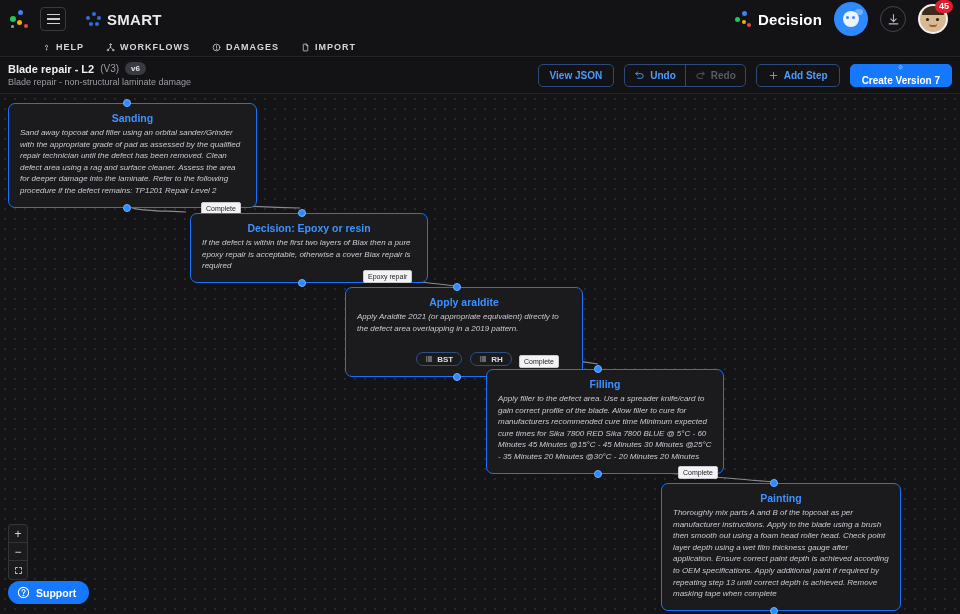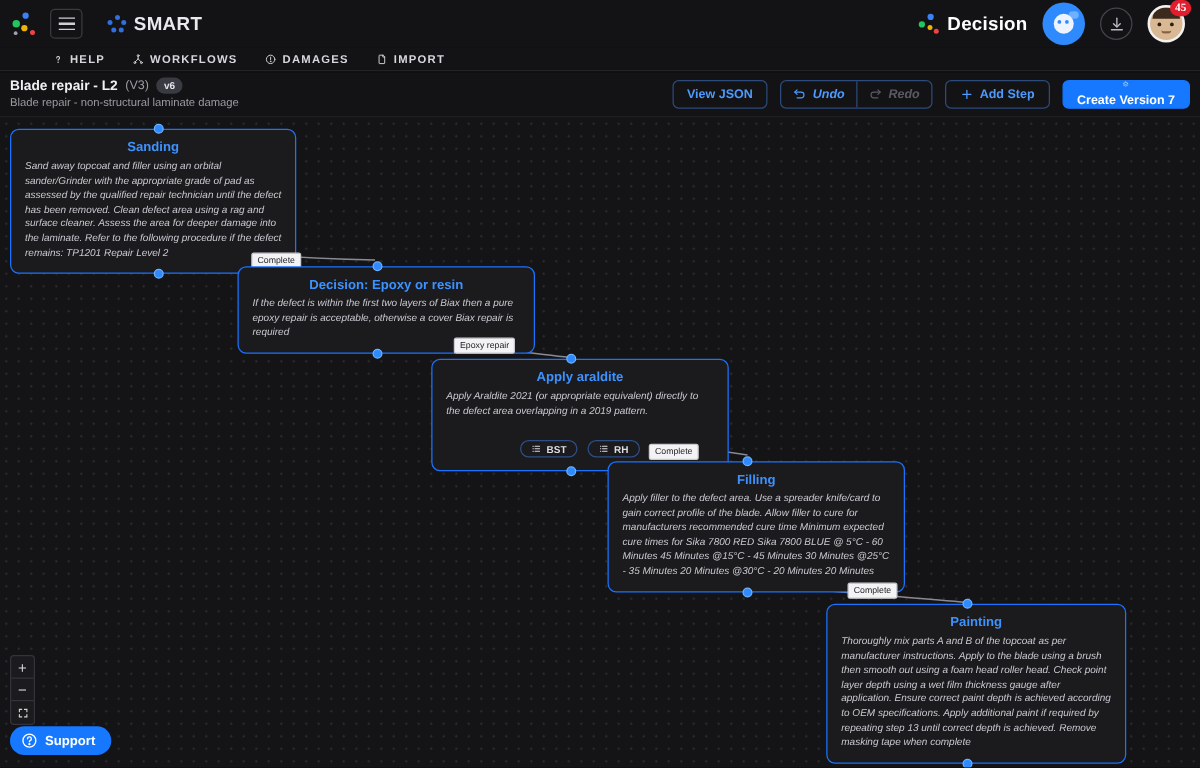--- a/index.html
+++ b/index.html
@@ -77,21 +77,21 @@
     width: 30px; height: 30px; border-radius: 50%; background: #d9b894;
     border: 2px solid #f2f2f2; overflow: hidden; position: relative;
   }
   .avatar .hair { position: absolute; left: 2px; top: 0; width: 22px; height: 9px; background: #3c2a1e; border-radius: 11px 11px 0 0; }
   .avatar .eye { position: absolute; width: 3px; height: 3px; background: #2a1d14; border-radius: 50%; top: 12px; }
   .avatar .eye.l { left: 6px; } .avatar .eye.r { left: 16px; }
   .avatar .mouth { position: absolute; left: 9px; top: 18px; width: 8px; height: 3px; border-bottom: 2px solid #8b5f42; border-radius: 0 0 6px 6px; }
   .badge-count {
     position: absolute; top: -4px; right: -5px; background: #e11d2e; color: #fff;
     font-size: 9px; font-weight: 700; border-radius: 9px; padding: 1px 4px; line-height: 11px;
-    min-width: 16px; text-align: center; font-family: Liberation Serif, serif;
+    min-width: 16px; text-align: center;
   }
 
   
   .navrow {
     position: absolute; top: 38px; left: 0; width: 960px; height: 19px;
     background: #131316; display: flex; align-items: center; gap: 22px; padding-left: 42px;
     border-bottom: 1px solid #232327;
   }
   .navitem {
     display: flex; align-items: center; gap: 5px; cursor: pointer;
@@ -118,21 +118,20 @@
     height: 23px; border: 1px solid #2c4a7a; border-radius: 5px; background: transparent;
     color: #4d9bff; font-size: 10px; font-weight: 700; padding: 0 11px;
     display: flex; align-items: center; gap: 5px; cursor: pointer;
     font-family: "Liberation Sans", sans-serif;
   }
   .btn-group { display: flex; height: 23px; border: 1px solid #2c4a7a; border-radius: 5px; overflow: hidden; }
   .btn-group .gbtn {
     background: transparent; border: none; color: #4d9bff; font-size: 10px; font-weight: 700;
     padding: 0 9px; display: flex; align-items: center; gap: 5px; cursor: pointer;
     font-family: "Liberation Sans", sans-serif;
-    font-style: italic;
   }
   .btn-group .gbtn.disabled { color: #5a5a64; cursor: default; border-left: 1px solid #2c4a7a; }
   .btn-primary {
     background: #1677ff; border-color: #1677ff; color: #fff; flex-direction: column;
   }
 
   
   .canvas {
     position: absolute; top: 94px; left: 0; width: 960px; height: 520px;
     background-color: #141416;
@@ -343,21 +342,21 @@
   <div class="canvas">
 
     <svg class="edges" viewBox="0 0 960 520">
       <path d="M122,104 C122,118 150,116 186,118" stroke="#8a8a93" stroke-width="1.2" fill="none"></path>
       <path d="M122,104 C160,104 200,112 300,114" stroke="#8a8a93" stroke-width="1.2" fill="none"></path>
       <path d="M300,175 C340,176 400,186 456,192" stroke="#8a8a93" stroke-width="1.2" fill="none"></path>
       <path d="M456,257 C500,258 560,264 598,270" stroke="#8a8a93" stroke-width="1.2" fill="none"></path>
       <path d="M598,375 C640,376 700,382 774,388" stroke="#8a8a93" stroke-width="1.2" fill="none"></path>
     </svg>
 
-    <div class="node" style="left:8px; top:9px; width:229px;">
+    <div class="node" style="left:8px; top:9px; width:249px;">
       <div class="port top" style="left:118px;"></div>
       <div class="node-title">Sanding</div>
       <div class="node-body">Sand away topcoat and filler using an orbital sander/Grinder with the appropriate grade of pad as assessed by the qualified repair technician until the defect has been removed. Clean defect area using a rag and surface cleaner. Assess the area for deeper damage into the laminate. Refer to the following procedure if the defect remains: TP1201 Repair Level 2</div>
       <div class="port bottom" style="left:118px;"></div>
     </div>
     <div class="edge-label" style="left:201px; top:108px;">Complete</div>
 
     <div class="node" style="left:190px; top:119px; width:238px;">
       <div class="port top" style="left:111px;"></div>
       <div class="node-title">Decision: Epoxy or resin</div>

